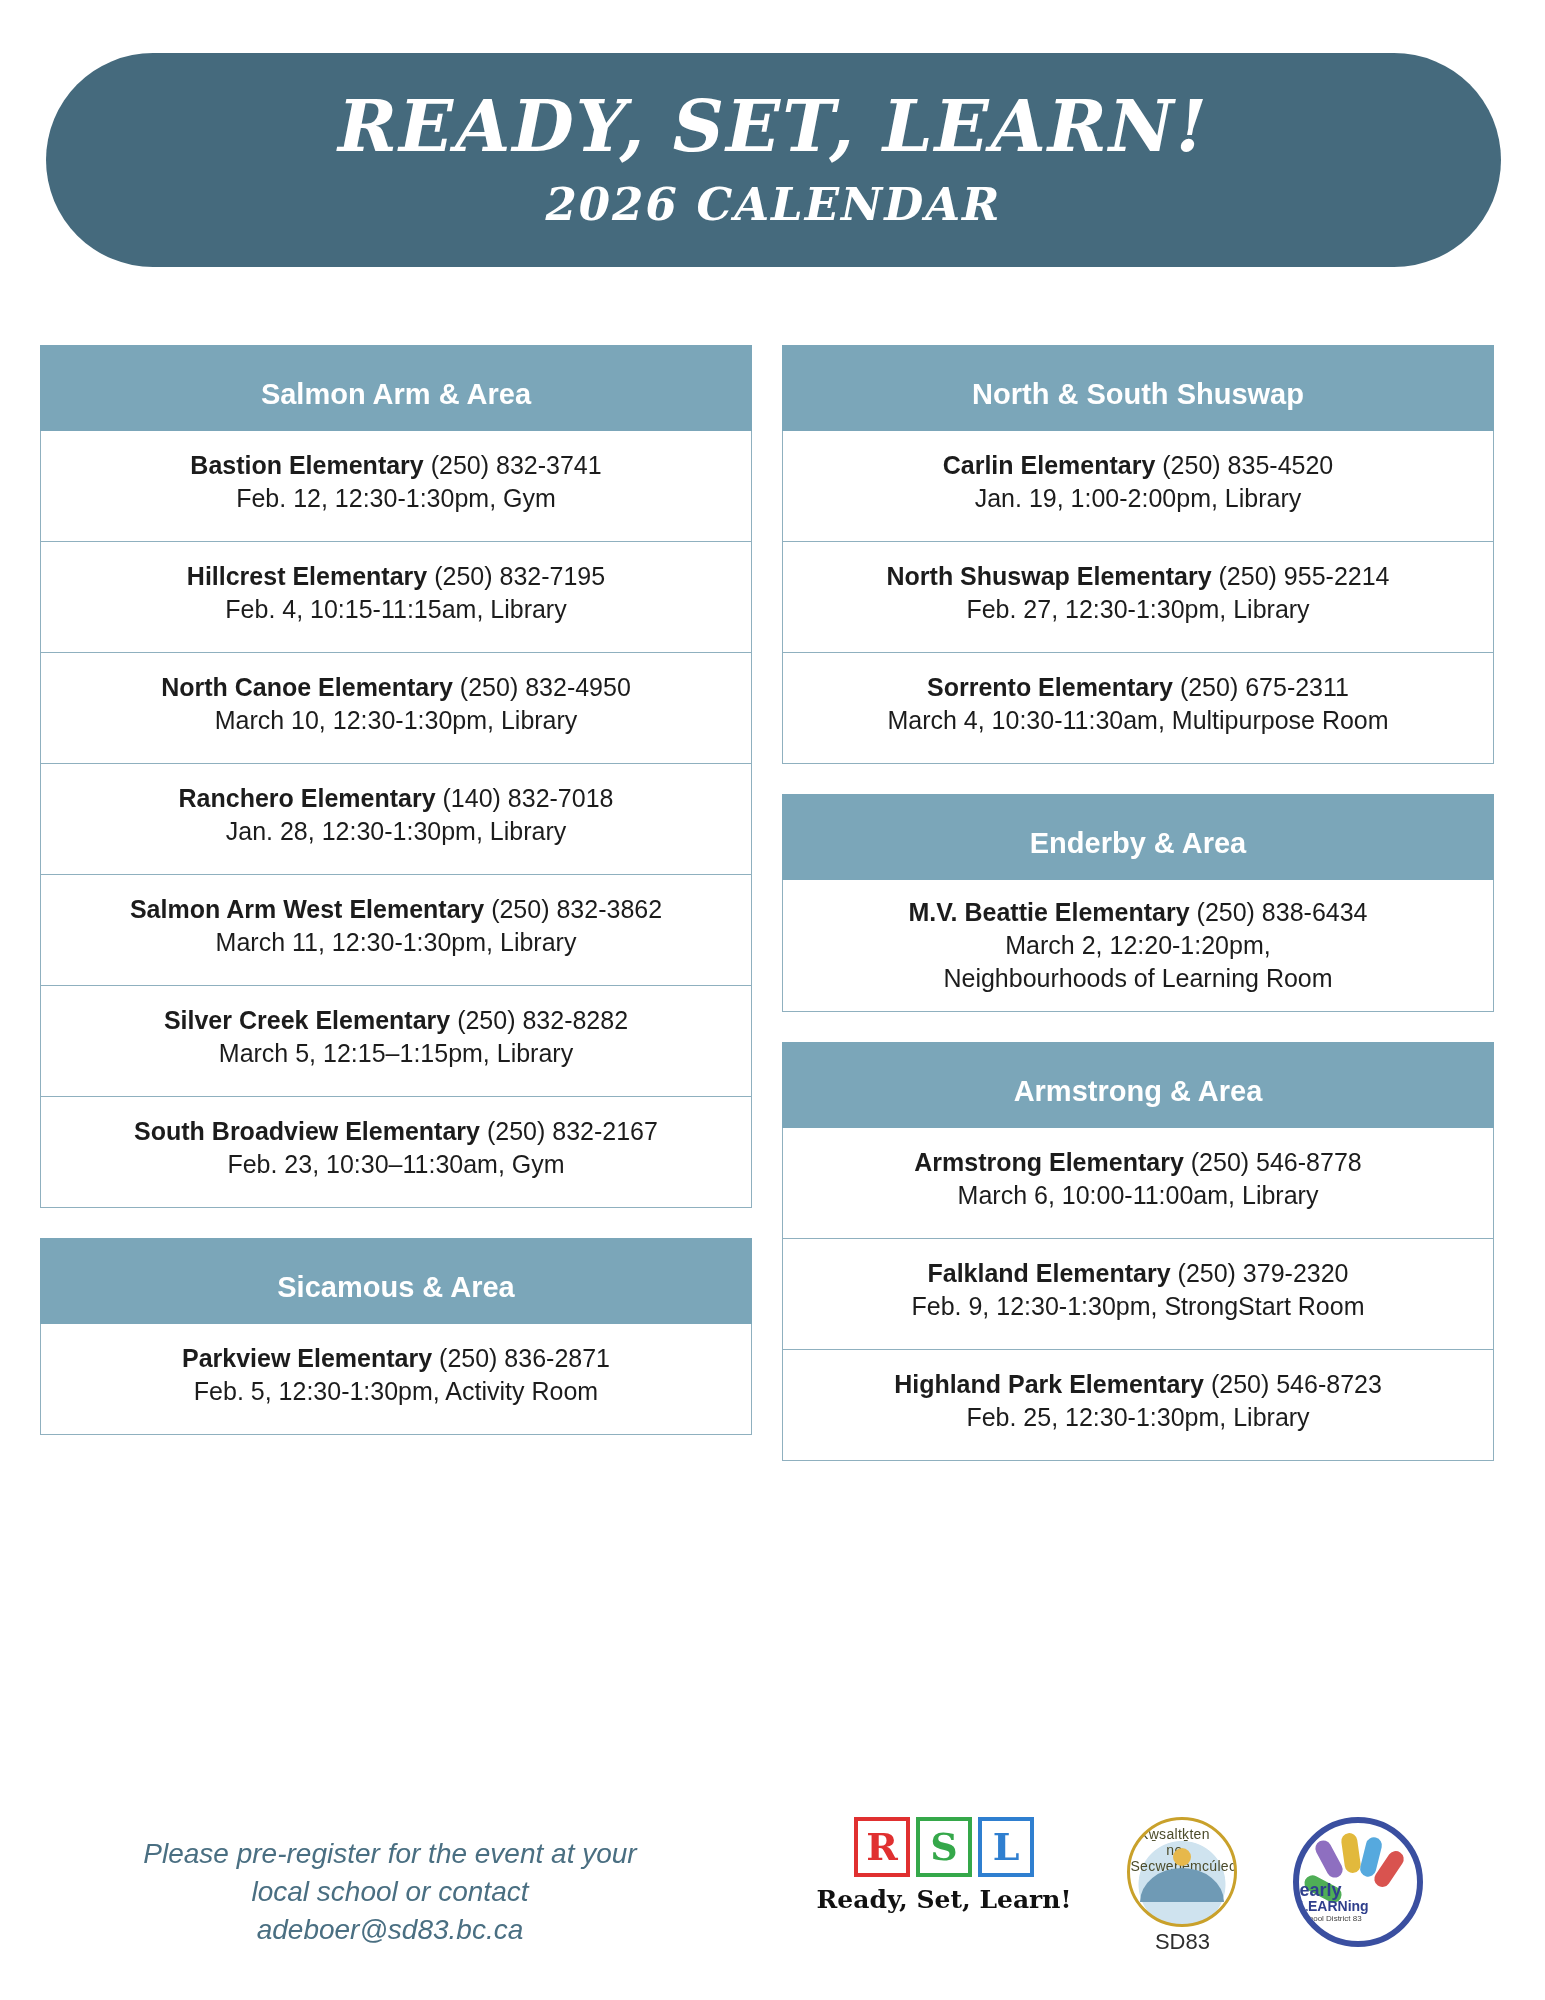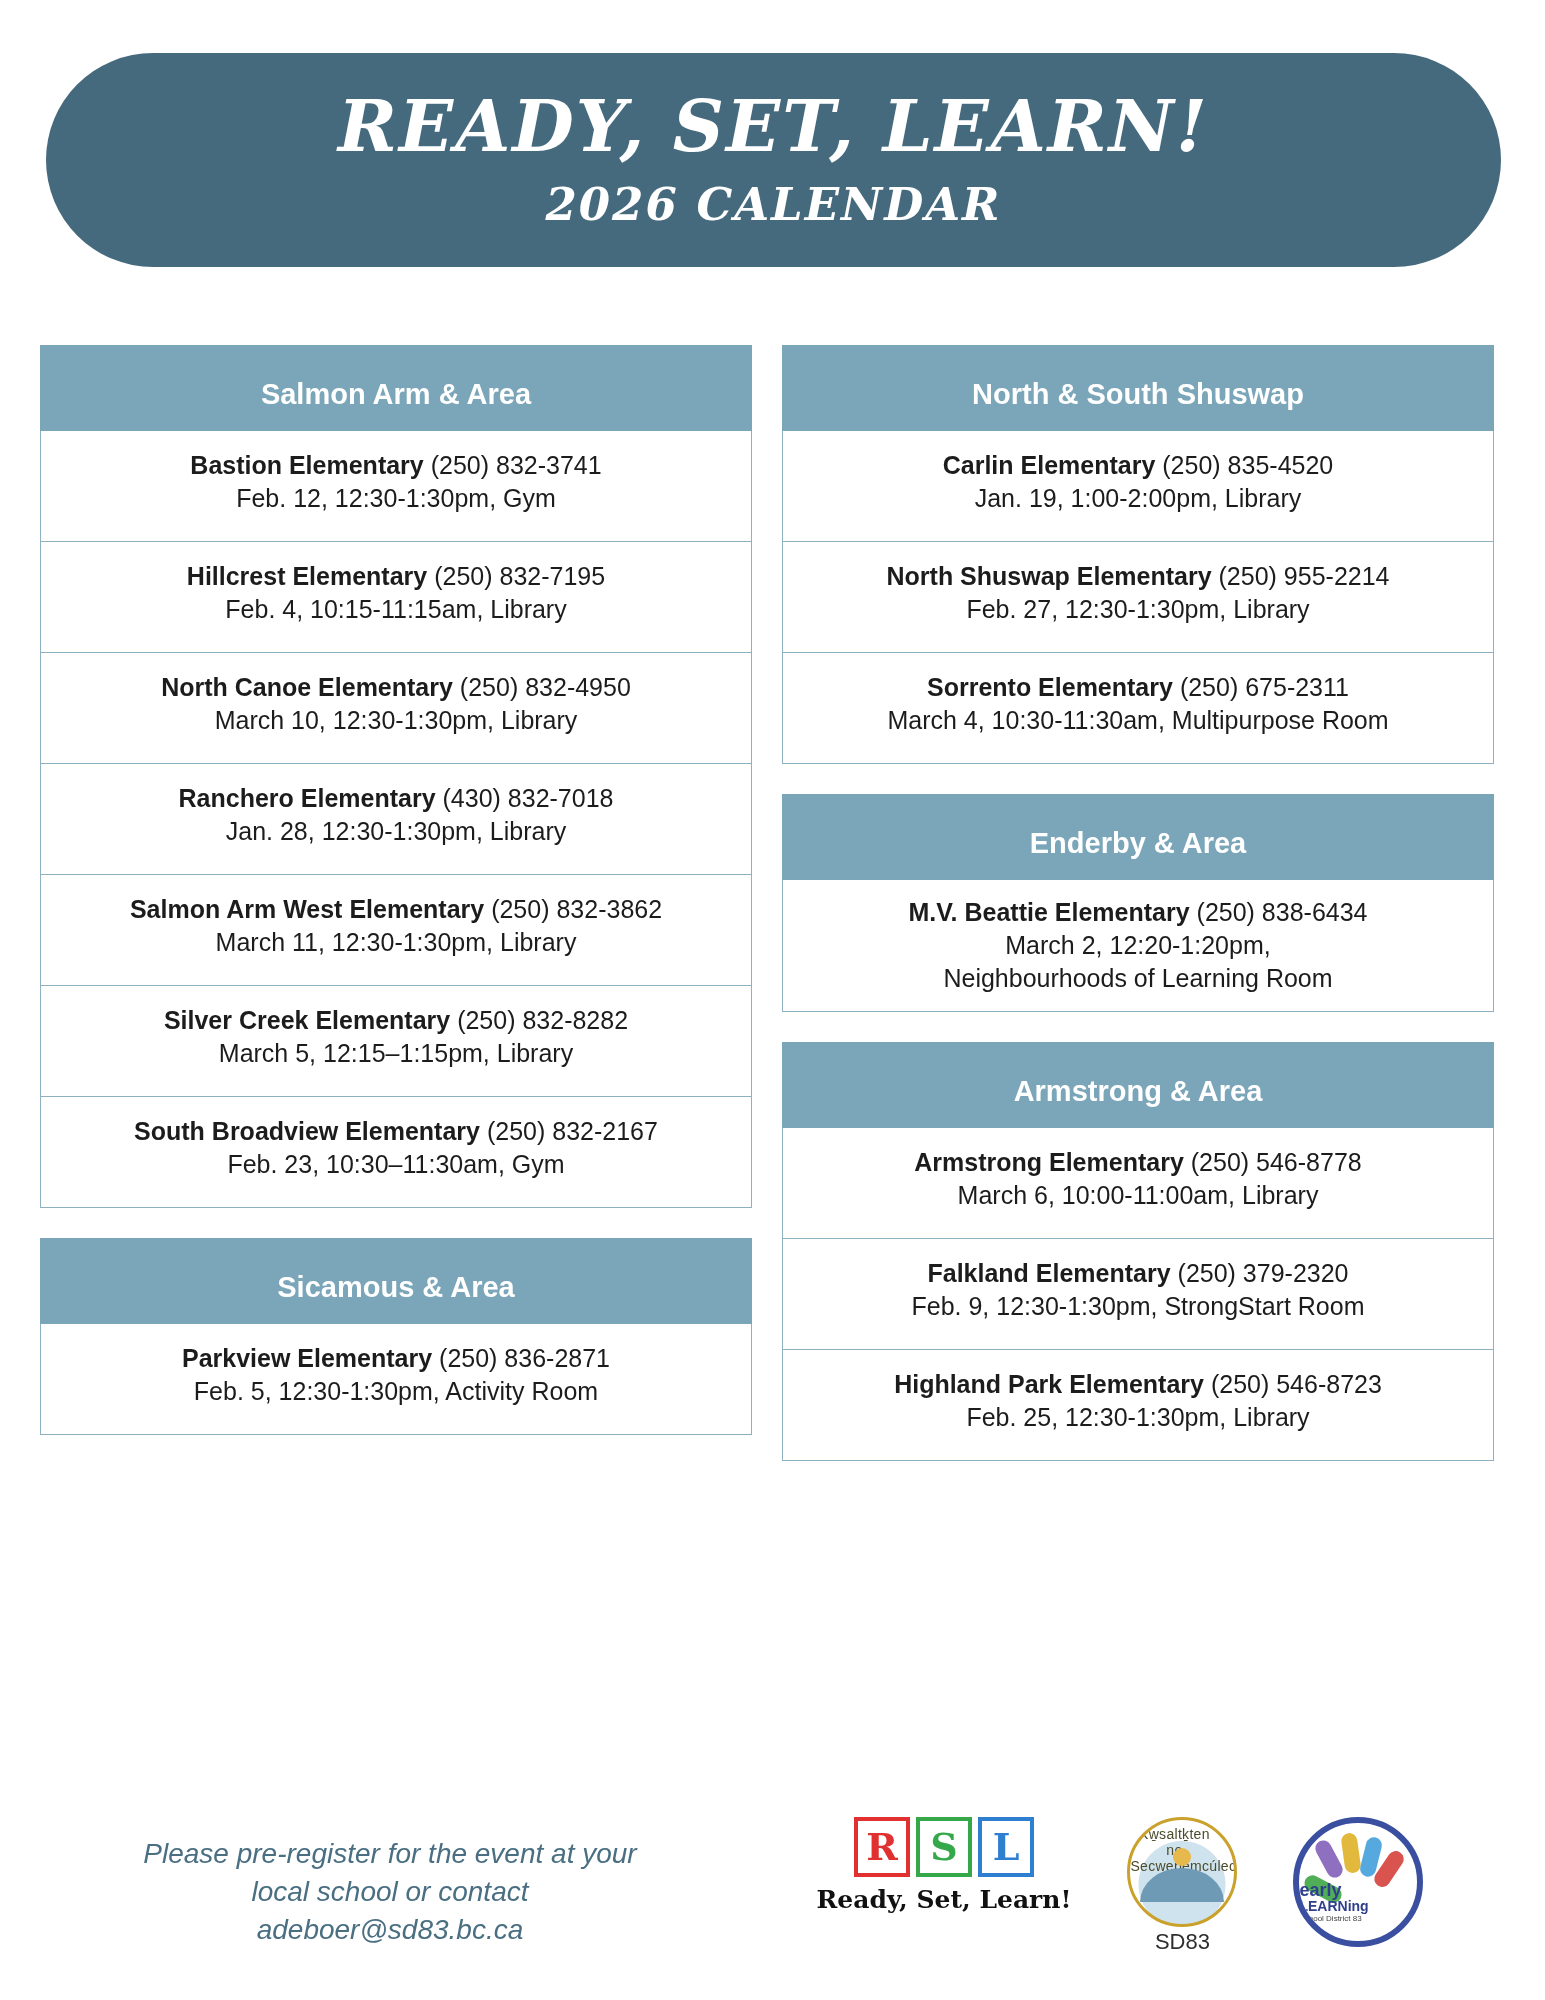--- a/index.html
+++ b/index.html
@@ -278,21 +278,21 @@
         </div>
 
         <div class="entry">
           <span class="school">North Canoe Elementary</span>
           <span class="phone">(250) 832-4950</span>
           <span class="detail">March 10, 12:30-1:30pm, Library</span>
         </div>
 
         <div class="entry">
           <span class="school">Ranchero Elementary</span>
-          <span class="phone">(430) 832-7018</span>
+          <span class="phone">(140) 832-7018</span>
           <span class="detail">Jan. 28, 12:30-1:30pm, Library</span>
         </div>
 
         <div class="entry">
           <span class="school">Salmon Arm West Elementary</span>
           <span class="phone">(250) 832-3862</span>
           <span class="detail">March 11, 12:30-1:30pm, Library</span>
         </div>
 
         <div class="entry">

